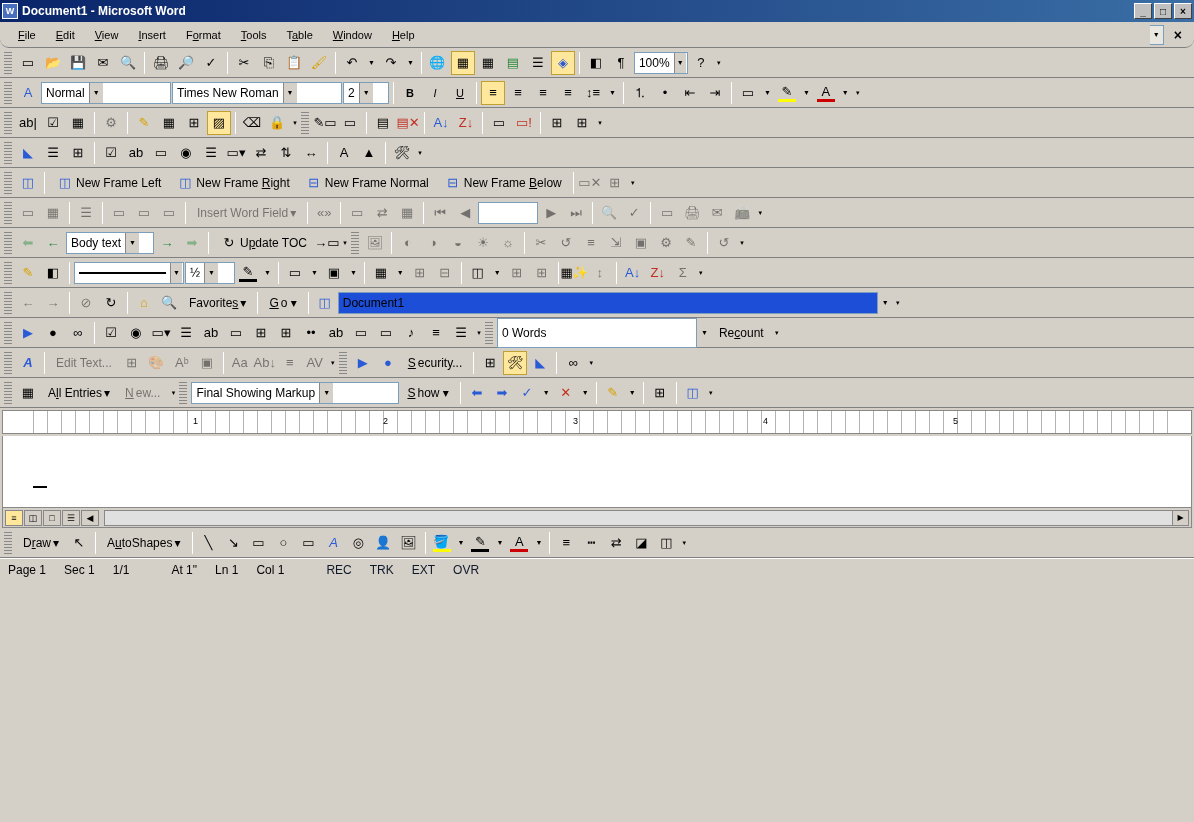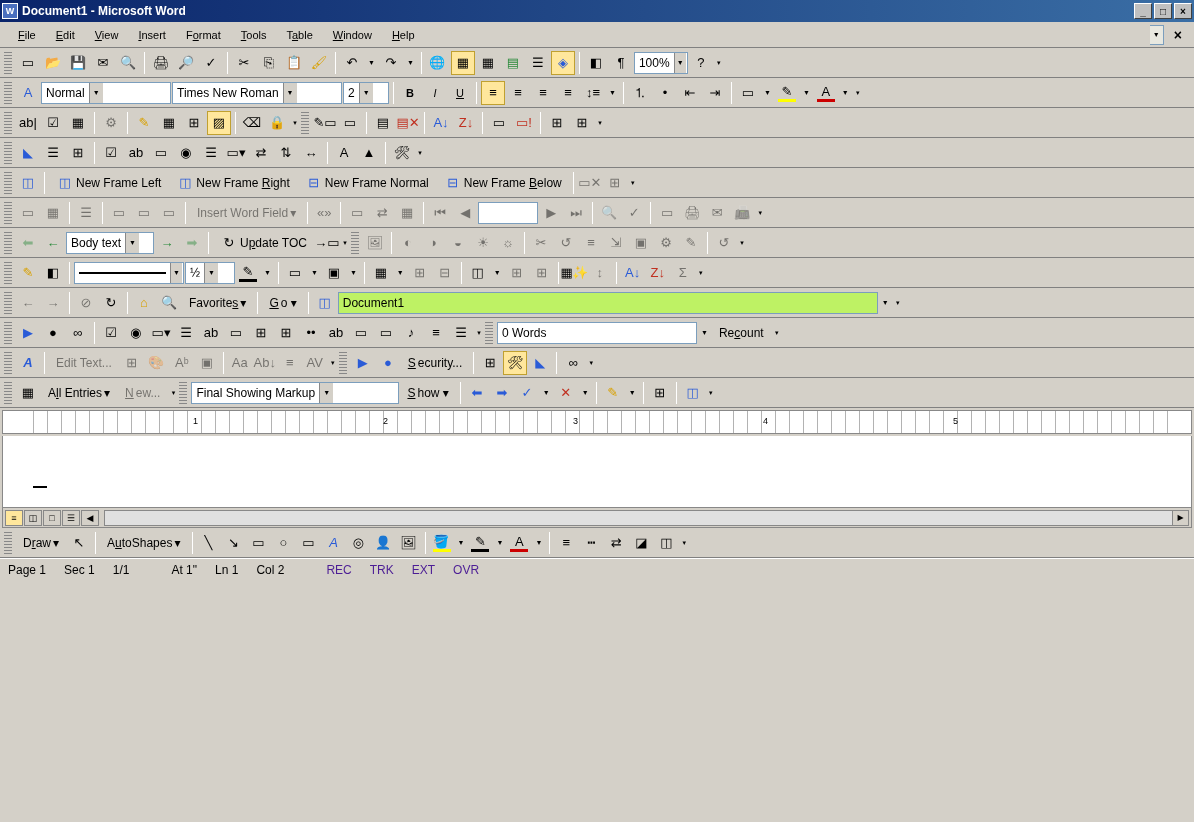--- a/index.html
+++ b/index.html
@@ -32,20 +32,21 @@
   margin-left: 2px; display:flex;align-items:center;justify-content:center;
   color:#000; font-weight:bold; font-size:10px;
 }
 .menubar {
   background: #d4d0c8;
   height: 26px;
   display: flex;
   align-items: center;
   padding: 0 8px;
   border-bottom: 1px solid #808080;
+  border-radius: 9px;
 }
 .menubar .menuitem {
   padding: 3px 10px; cursor: default;
 }
 .menubar .menuitem u { text-decoration: underline; }
 .menubar .spacer { flex: 1; }
 .helpbox {
   width: 210px; height: 20px; background:#fff; border:1px solid #7b9ebd;
   padding:0 4px; color:#888; display:flex;align-items:center;
 }
@@ -108,31 +109,31 @@
   align-items:center;justify-content:center;font-size:9px;}
 .viewbtns .vb.hl{background:#ffe79c;}
 .viewbtns .hscroll{flex:1;height:16px;background:#e0e0e0;border:1px solid #888;margin-left:4px;
   display:flex;justify-content:flex-end;}
 .viewbtns .hscroll .rt{width:16px;background:#d4d0c8;border-left:1px solid #888;
   display:flex;align-items:center;justify-content:center;font-size:8px;}
 .statusbar {
   height:22px; background:#d4d0c8; border-top:1px solid #fff;
   display:flex;align-items:center; padding:0 8px; gap:18px; font-size:12px;
 }
-.statusbar .dim{color:#4c1d95;}
+.statusbar .dim{color:#0f172a;}
 .gap{width:6px;}
 
 .ic.blue{color:#2a5bd7;}
 .ic.yel{color:#d8a000;}
 .ic.red{color:#c03020;}
 .ic.grn{color:#2a8a3a;}
 .linepreview{width:100px;height:2px;background:#000;}
-.wordcountbox{flex:0 0 200px;height:22px;background:#fff;border:1px solid #7b9ebd;
+.wordcountbox{flex:0 0 200px;height:30px;background:#fff;border:1px solid #7b9ebd;
   display:flex;align-items:center;padding:0 4px;font-size:12px;}
-.addrbox{flex:0 0 540px;height:22px;background:#bef264;border:1px solid #7b9ebd;
+.addrbox{flex:0 0 540px;height:22px;background:#1d4ed8;border:1px solid #7b9ebd;
   display:flex;align-items:center;padding:0 4px;font-size:12px;}
 </style>
 </head>
 <body>
 
 <div class="titlebar">
   <div class="appicon">W</div>
   <div class="title">Document1 - Microsoft Word</div>
   <div class="winbtn">_</div>
   <div class="winbtn">□</div>
@@ -996,19 +997,19 @@
   <div class="btn dd">▾</div>
 </div>
 
 <div class="statusbar">
   <span>Page  1</span>
   <span>Sec  1</span>
   <span>1/1</span>
   <div class="gap"></div>
   <span>At  1"</span>
   <span>Ln  1</span>
-  <span>Col  2</span>
+  <span>Col  1</span>
   <div class="gap"></div>
   <span class="dim">REC</span>
   <span class="dim">TRK</span>
   <span class="dim">EXT</span>
   <span class="dim">OVR</span>
 </div>
 
 </body></html>

